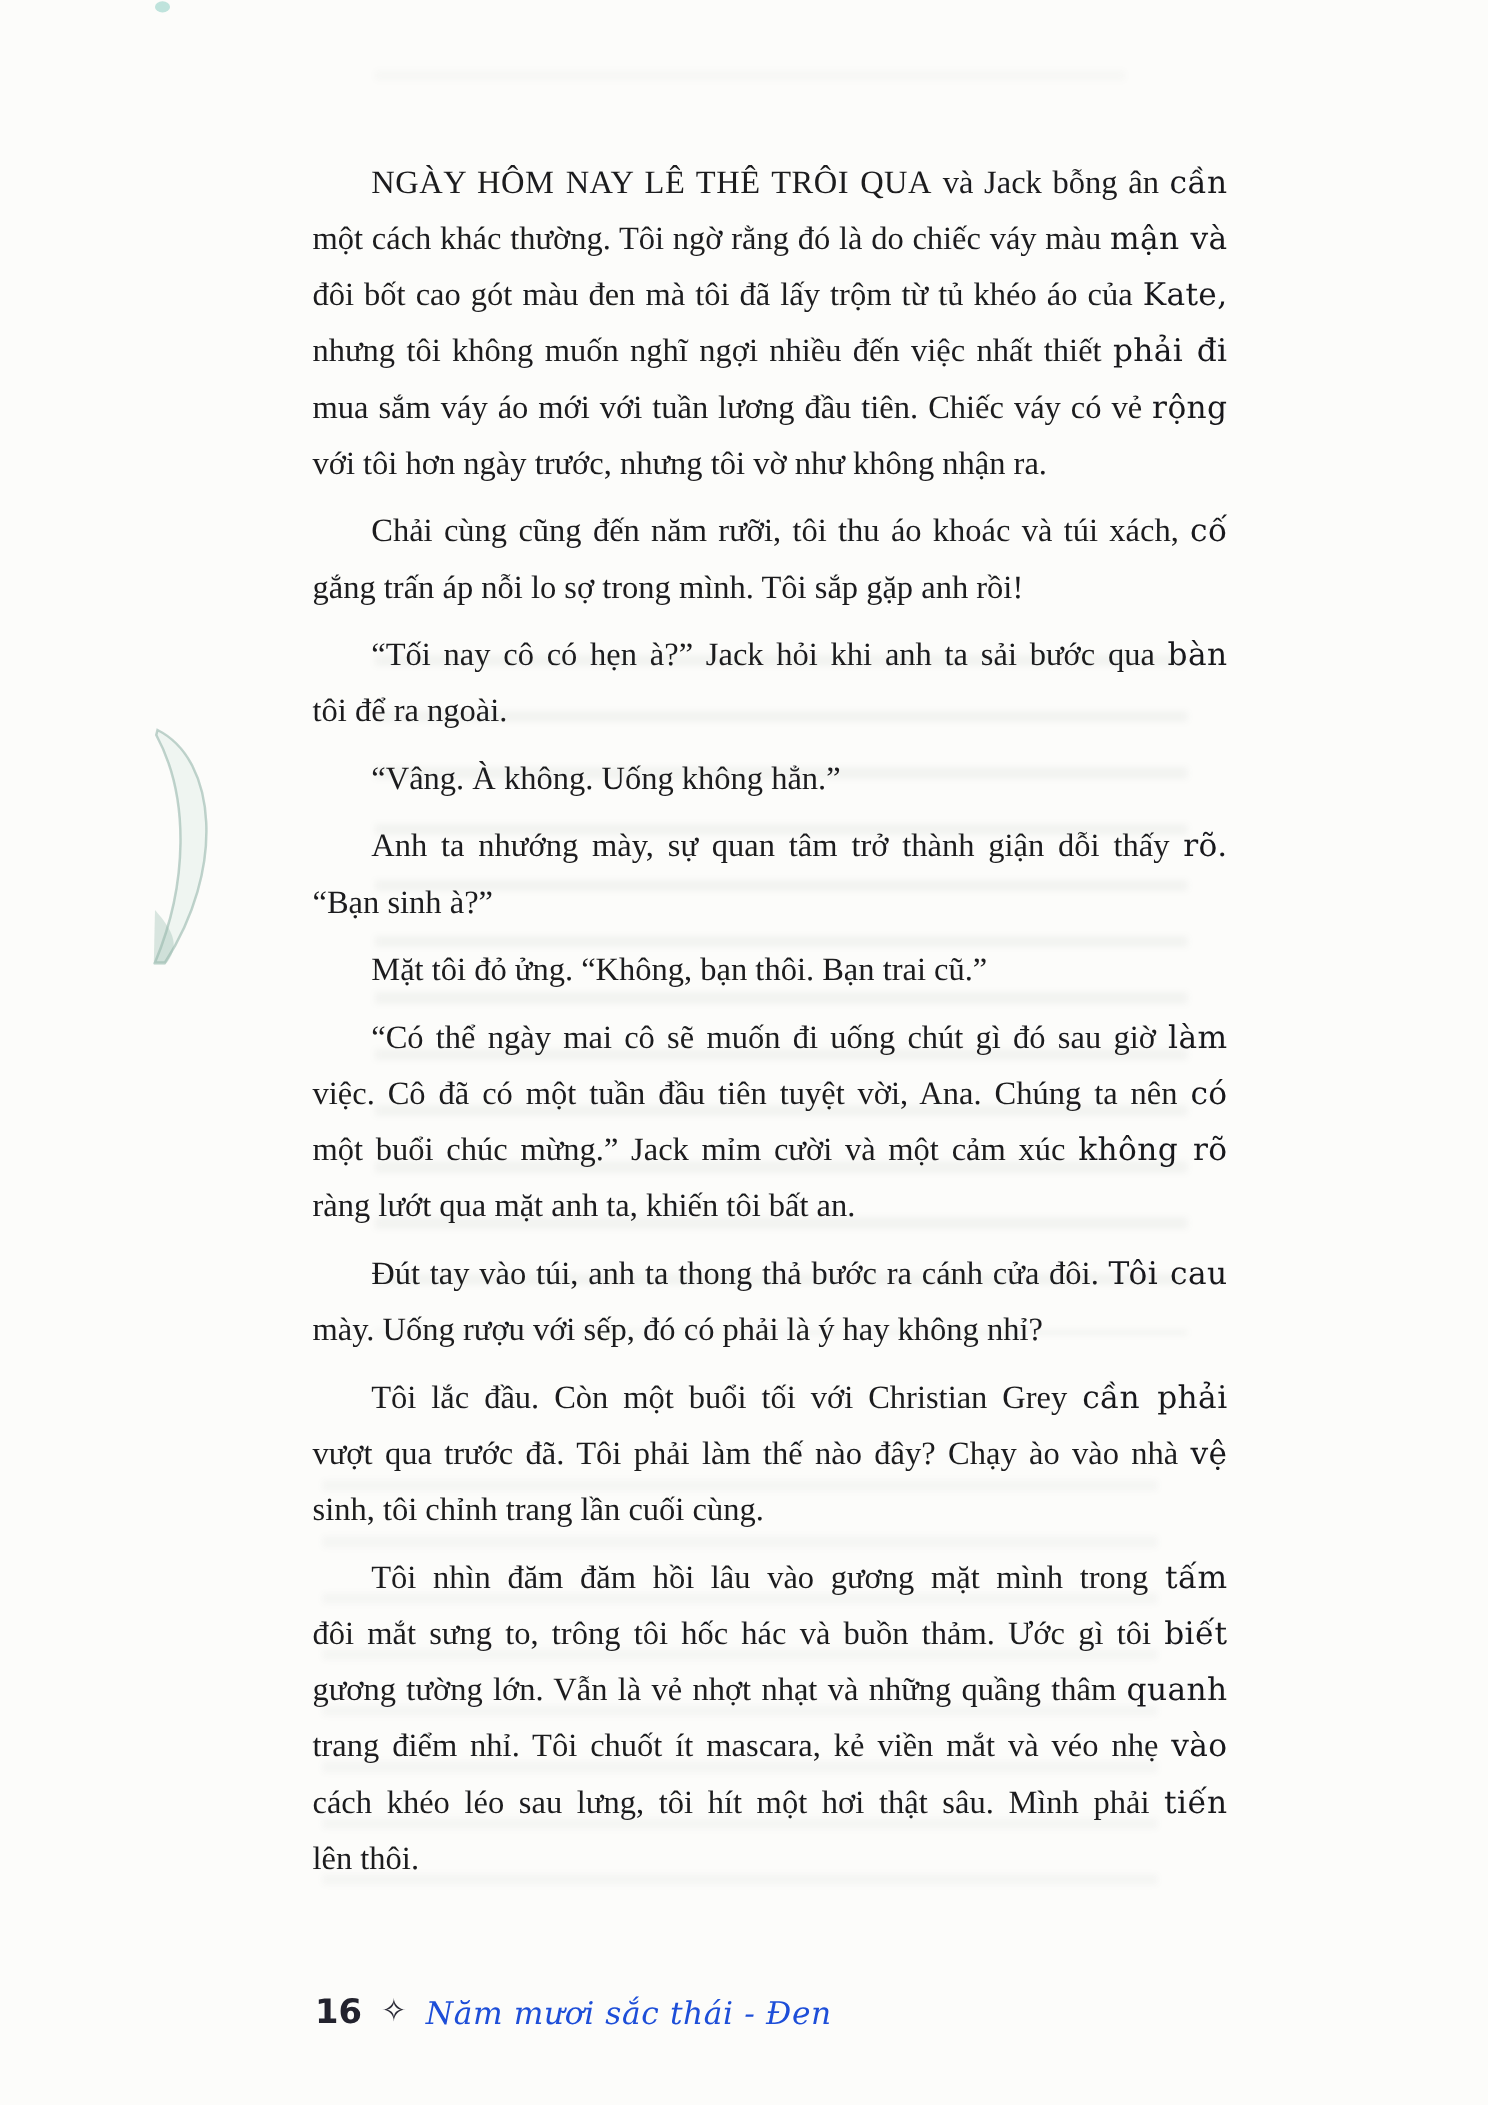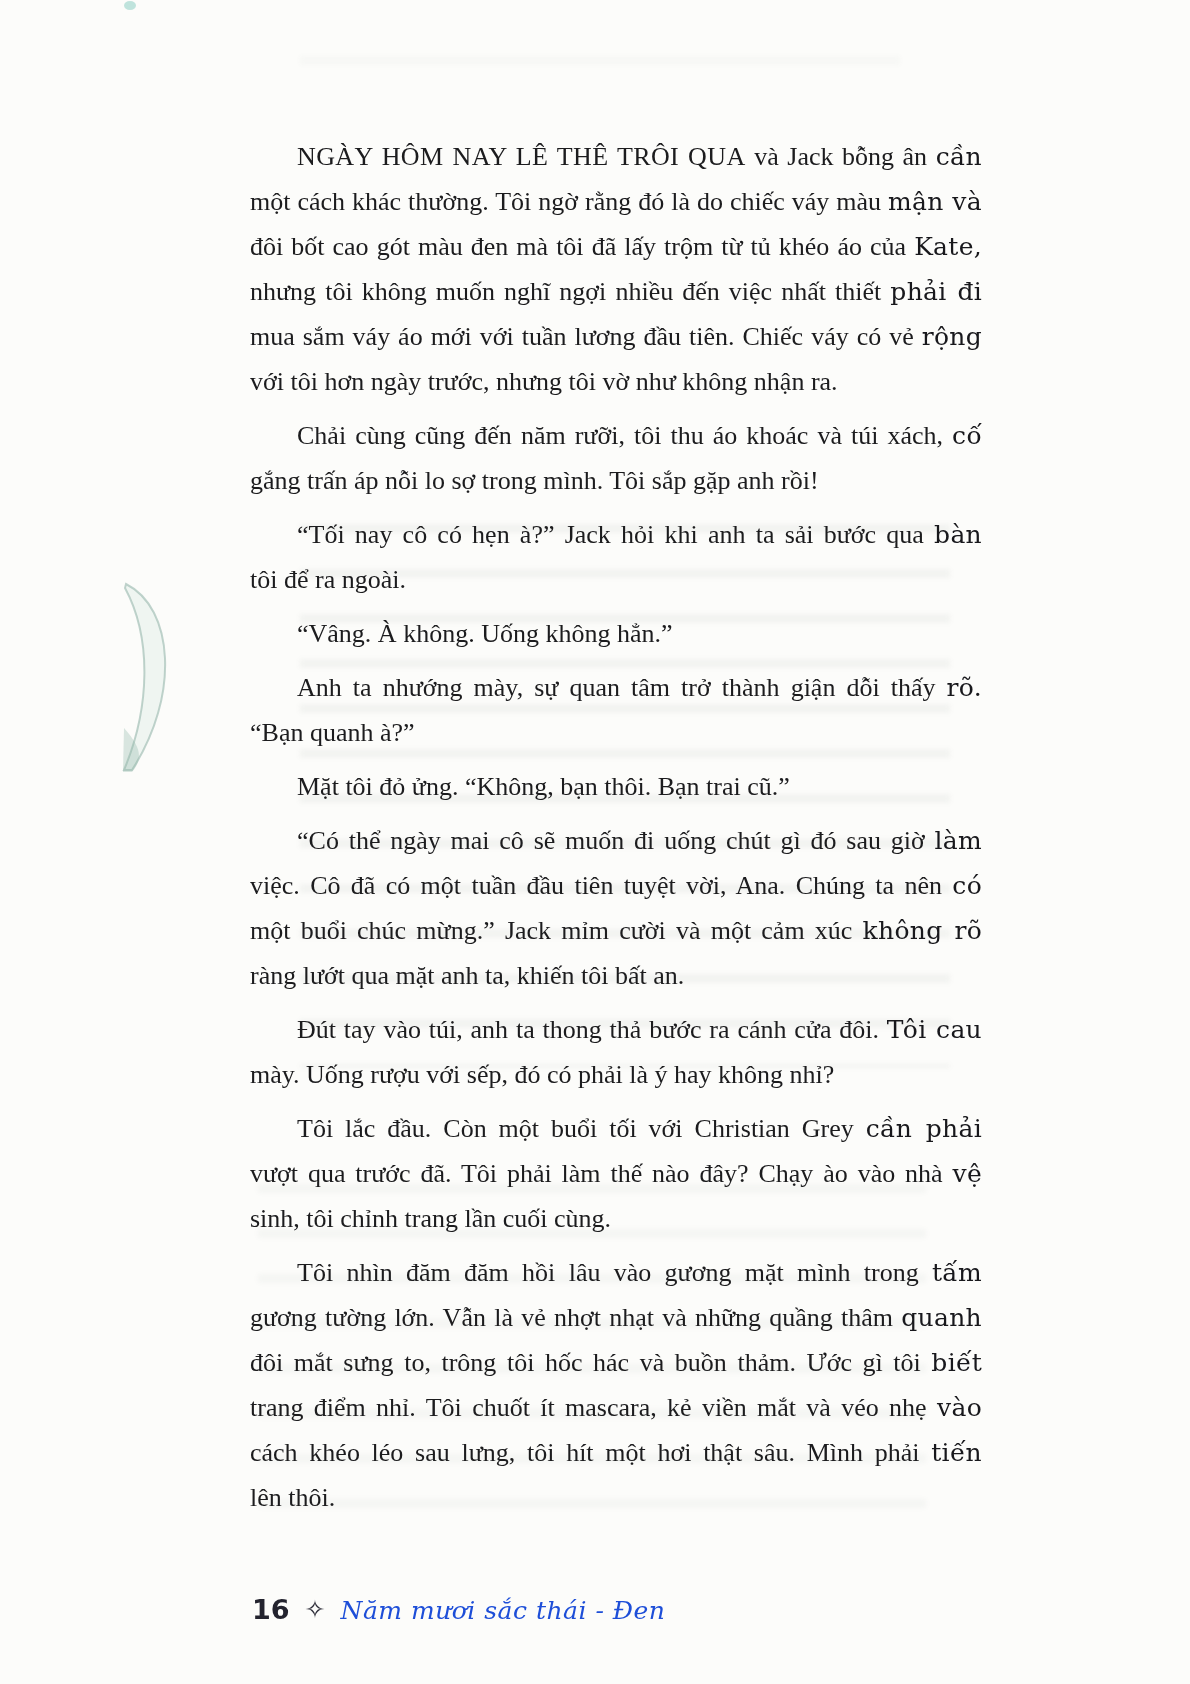--- a/index.html
+++ b/index.html
@@ -27,21 +27,21 @@
   .curl{position:absolute;left:110px;top:578px;}
   .speck{
     position:absolute;left:124px;top:1px;width:12px;height:9px;
     background:rgba(140,205,195,0.55);border-radius:50%;
   }
   .text-block{
     position:absolute;left:250px;top:118px;width:732px;
     font-size:26px;line-height:45px;
   }
   .para{margin-top:9px;}
-  .para:first-child{margin-top:16px;}
+  .para:first-child{margin-top:5px;}
   .line{text-align:justify;text-align-last:justify;}
   .line.last{text-align-last:left;}
   .line.indent{text-indent:47px;}
   .s-n{}
   .s-c{letter-spacing:0.4px;}
   .s-i{}
   .s-b{font-family:"DejaVu Serif",serif;font-size:25px;letter-spacing:0.3px;color:#18181c;}
   .footer{
     position:absolute;left:252px;top:1594px;
     display:flex;align-items:flex-end;gap:15px;
@@ -87,21 +87,21 @@
       </div>
       <div class="para">
         <div class="line indent"><span class="s-n">“Tối nay cô có hẹn à?” Jack hỏi khi anh ta sải bước qua </span><span class="s-b">bàn</span></div>
         <div class="line last"><span class="s-n">tôi để ra ngoài.</span></div>
       </div>
       <div class="para">
         <div class="line indent last"><span class="s-n">“Vâng. À không. Uống không hẳn.”</span></div>
       </div>
       <div class="para">
         <div class="line indent"><span class="s-n">Anh ta nhướng mày, sự quan tâm trở thành giận dỗi thấy </span><span class="s-b">rõ.</span></div>
-        <div class="line last"><span class="s-n">“Bạn quanh à?”</span></div>
+        <div class="line last"><span class="s-n">“Bạn sinh à?”</span></div>
       </div>
       <div class="para">
         <div class="line indent last"><span class="s-n">Mặt tôi đỏ ửng. “Không, bạn thôi. Bạn trai cũ.”</span></div>
       </div>
       <div class="para">
         <div class="line indent"><span class="s-n">“Có thể ngày mai cô sẽ muốn đi uống chút gì đó sau giờ </span><span class="s-b">làm</span></div>
         <div class="line"><span class="s-n">việc. Cô đã có một tuần đầu tiên tuyệt vời, Ana. Chúng ta nên </span><span class="s-b">có</span></div>
         <div class="line"><span class="s-n">một buổi chúc mừng.” Jack mỉm cười và một cảm xúc </span><span class="s-b">không rõ</span></div>
         <div class="line last"><span class="s-n">ràng lướt qua mặt anh ta, khiến tôi bất an.</span></div>
       </div>
@@ -109,22 +109,22 @@
         <div class="line indent"><span class="s-n">Đút tay vào túi, anh ta thong thả bước ra cánh cửa đôi. </span><span class="s-b">Tôi cau</span></div>
         <div class="line last"><span class="s-n">mày. Uống rượu với sếp, đó có phải là ý hay không nhỉ?</span></div>
       </div>
       <div class="para">
         <div class="line indent"><span class="s-n">Tôi lắc đầu. Còn một buổi tối với Christian Grey </span><span class="s-b">cần phải</span></div>
         <div class="line"><span class="s-n">vượt qua trước đã. Tôi phải làm thế nào đây? Chạy ào vào nhà </span><span class="s-b">vệ</span></div>
         <div class="line last"><span class="s-n">sinh, tôi chỉnh trang lần cuối cùng.</span></div>
       </div>
       <div class="para">
         <div class="line indent"><span class="s-n">Tôi nhìn đăm đăm hồi lâu vào gương mặt mình trong </span><span class="s-b">tấm</span></div>
+        <div class="line"><span class="s-n">đôi mắt sưng to, trông tôi hốc hác và buồn thảm. Ước gì tôi </span><span class="s-b">biết</span></div>
         <div class="line"><span class="s-n">gương tường lớn. Vẫn là vẻ nhợt nhạt và những quầng thâm </span><span class="s-b">quanh</span></div>
-        <div class="line"><span class="s-n">đôi mắt sưng to, trông tôi hốc hác và buồn thảm. Ước gì tôi </span><span class="s-b">biết</span></div>
         <div class="line"><span class="s-n">trang điểm nhỉ. Tôi chuốt ít mascara, kẻ viền mắt và véo nhẹ </span><span class="s-b">vào</span></div>
         <div class="line"><span class="s-n">cách khéo léo sau lưng, tôi hít một hơi thật sâu. Mình phải </span><span class="s-b">tiến</span></div>
         <div class="line last"><span class="s-n">lên thôi.</span></div>
       </div>
     </div>
 
   <div class="footer">
     <span class="num">16</span>
     <span class="orn">✧</span>
     <span class="title">Năm mươi sắc thái - Đen</span>

